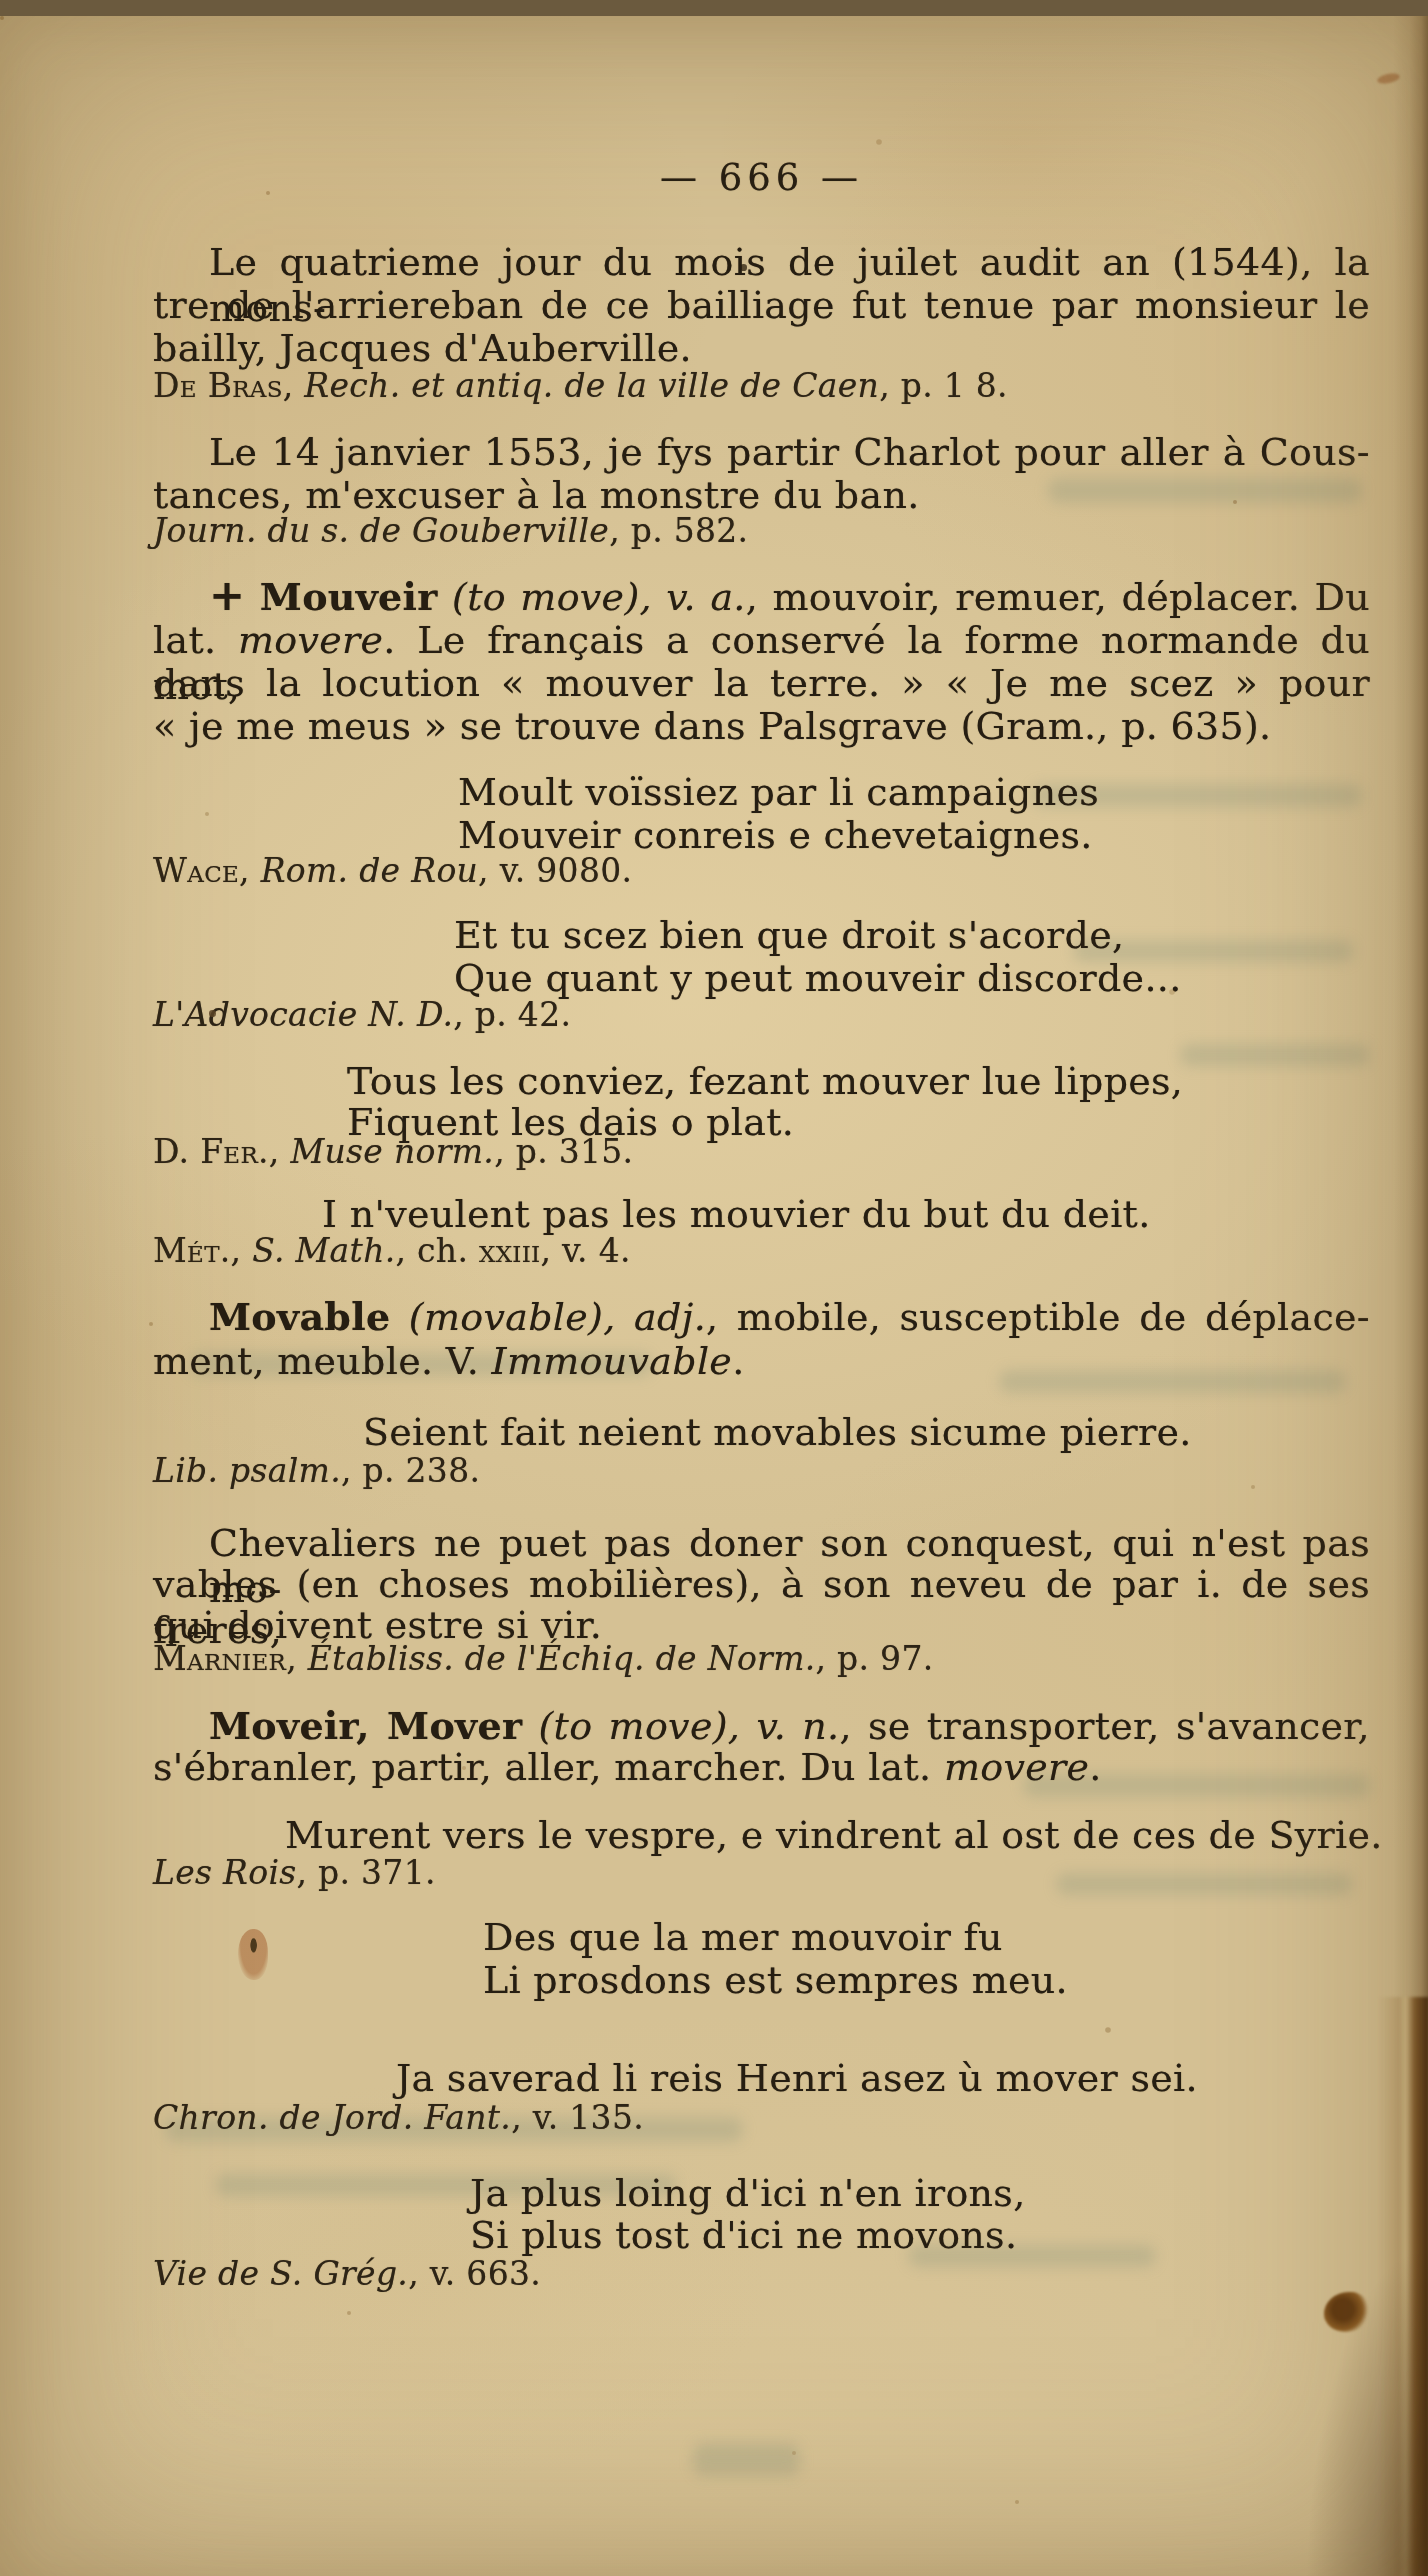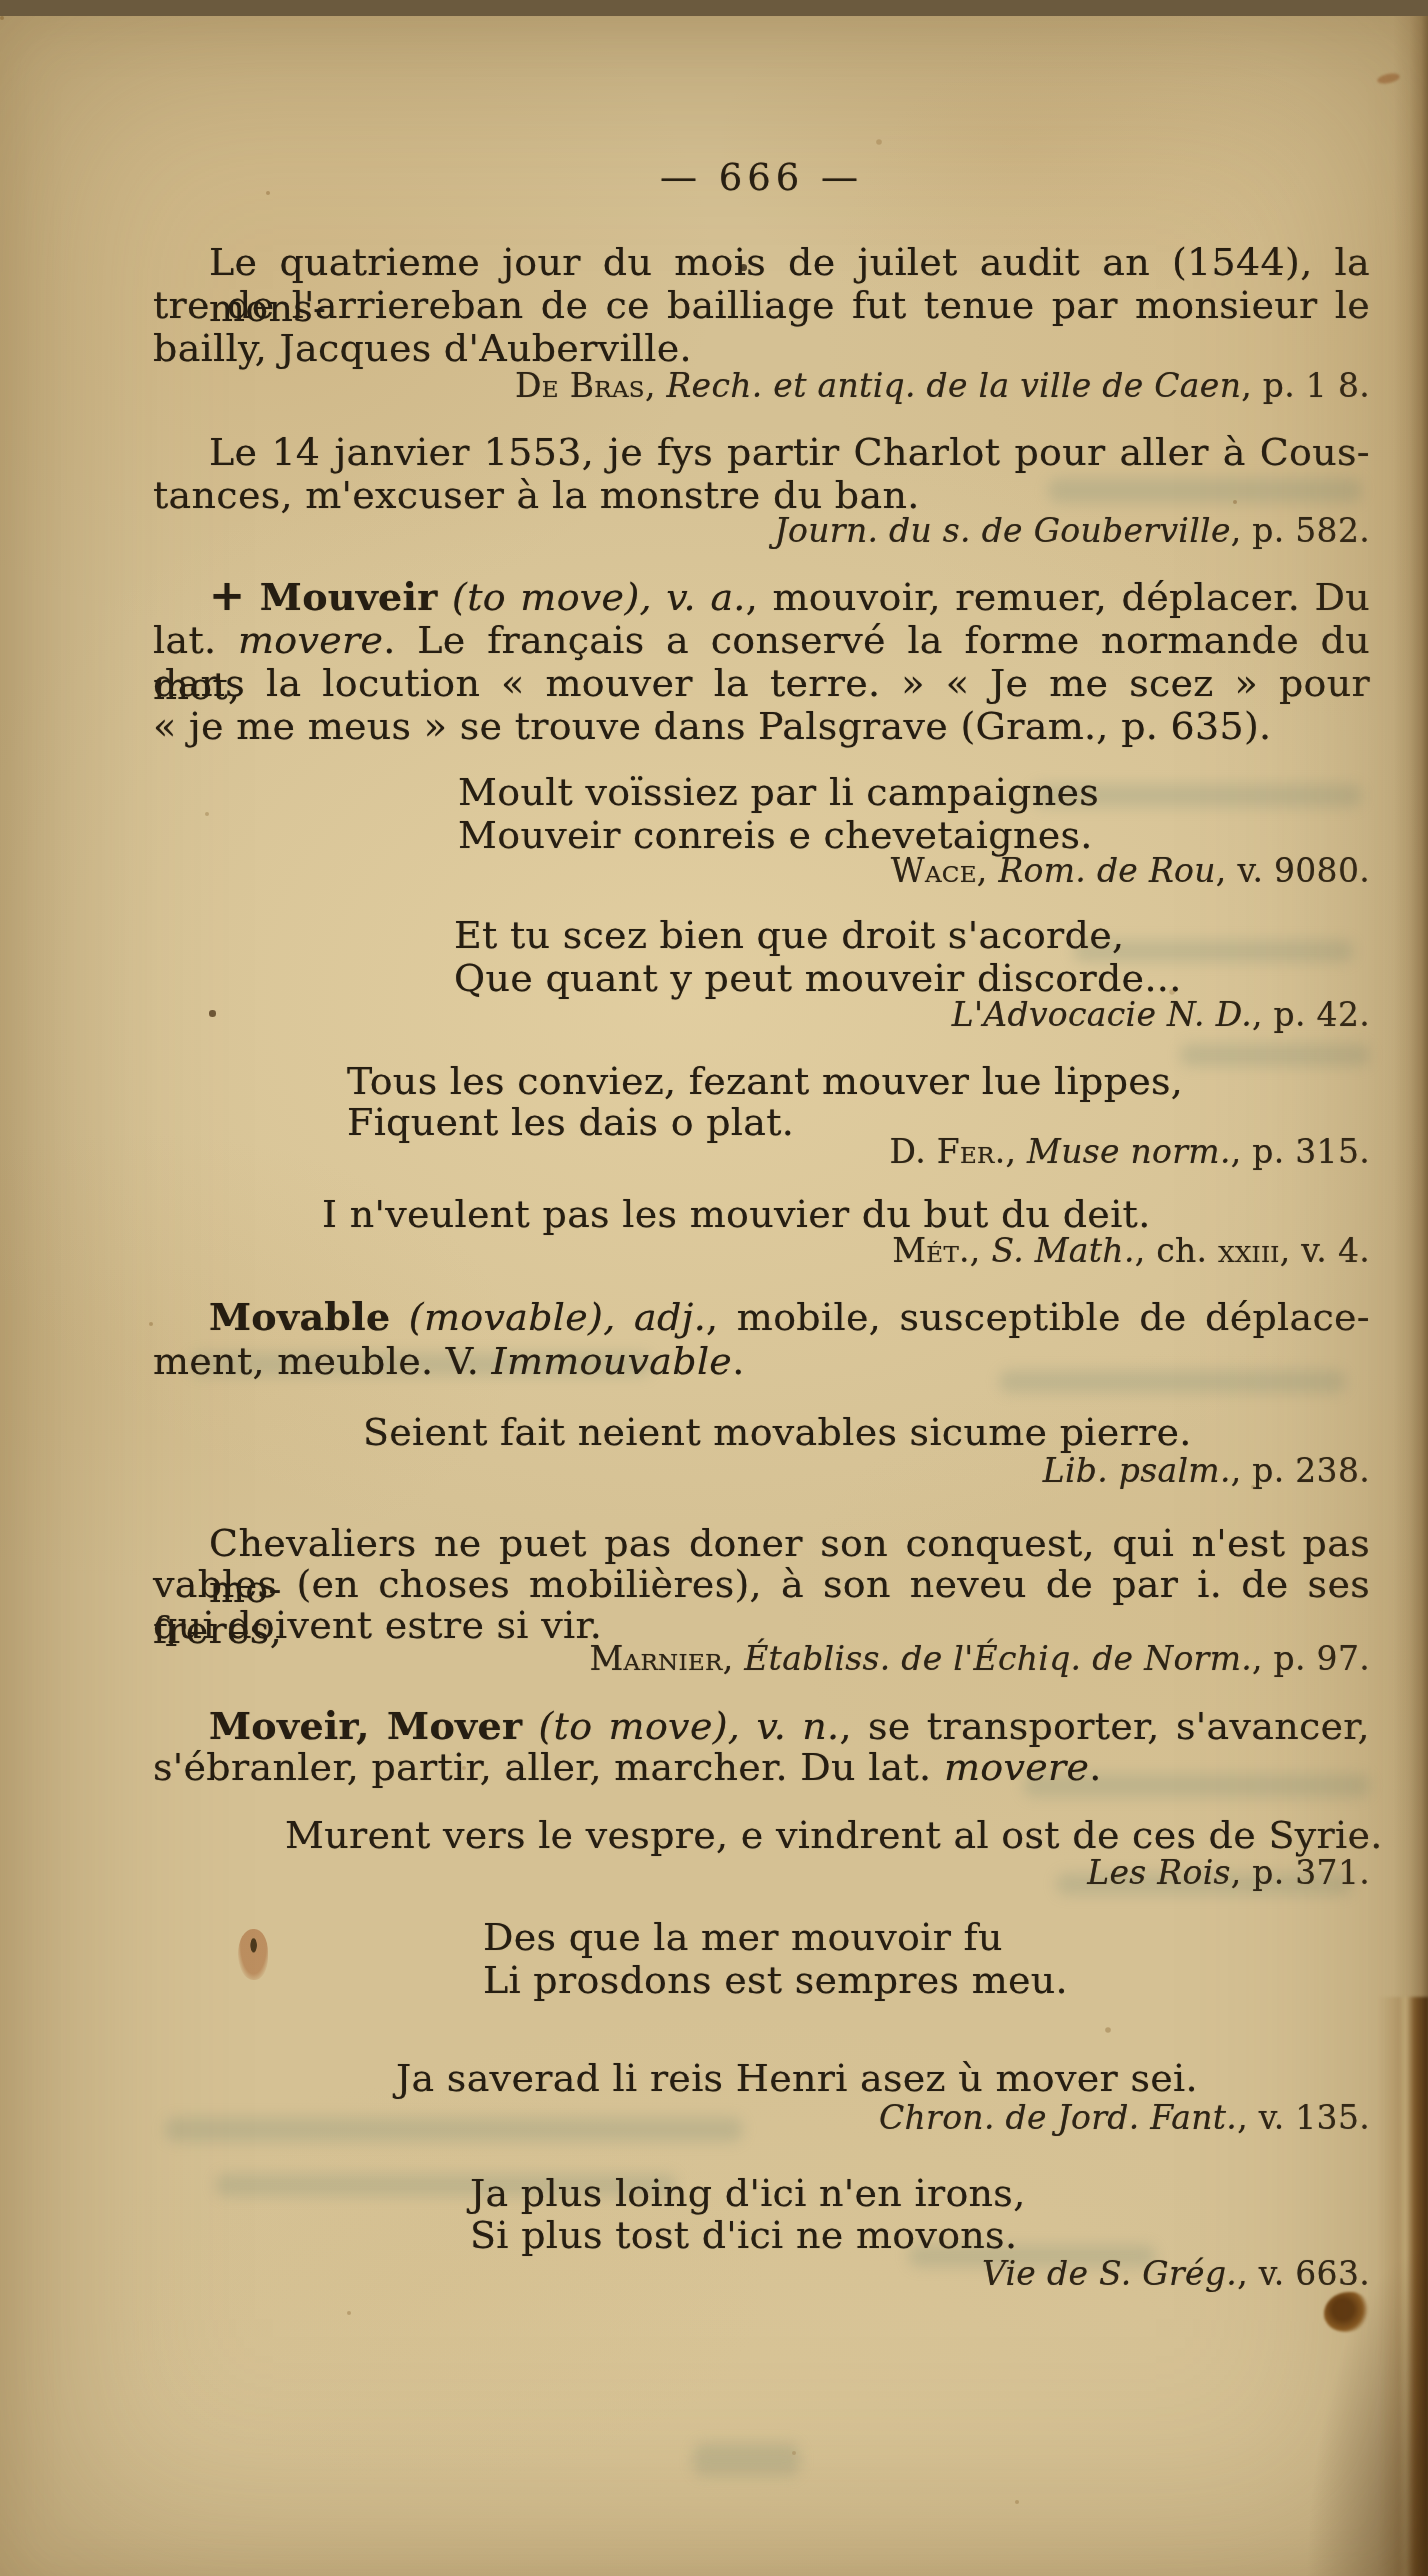--- a/index.html
+++ b/index.html
@@ -23,21 +23,21 @@
     radial-gradient(ellipse 429px 248px at 71% 5%, rgba(168,120,58,.12), transparent 70%),
     radial-gradient(ellipse 578px 347px at 10% 52%, rgba(190,158,100,.14), transparent 65%),
     radial-gradient(ellipse 660px 413px at 85% 62%, rgba(198,168,108,.13), transparent 65%),
     radial-gradient(ellipse 528px 314px at 30% 88%, rgba(204,178,122,.12), transparent 65%);}
   .line{position:absolute;white-space:nowrap;font-size:38px;line-height:46px;
     letter-spacing:0.3px;text-shadow:0 0 0.8px rgba(44,32,14,.55);}
   .block{left:153px;width:1217px;box-sizing:border-box;}
   .j{white-space:normal;text-align:justify;}
   .j::after{content:"";display:inline-block;width:100%;height:0;}
   .ind{padding-left:56px;}
-  .cit{left:153px;width:1217px;text-align:right;font-size:33px;line-height:40px;color:#2d2416;}
+  .cit{left:153px;width:1217px;font-size:33px;line-height:40px;color:#2d2416;}
   .sc{font-variant:small-caps;}
   .it{font-style:italic;}
   .b{font-weight:bold;}
   .plus{font-weight:bold;font-size:43px;}
   .header{left:153px;width:1217px;text-align:center;font-size:37px;letter-spacing:5px;}
   
   .ghost{position:absolute;background:rgba(138,150,122,.30);border-radius:11.6px;
     filter:blur(6.6px);pointer-events:none;}
   .edge-band{position:absolute;top:0;right:0;width:36px;height:2576px;pointer-events:none;
     background:linear-gradient(to right, rgba(92,58,18,0) 0%, rgba(92,58,18,.10) 45%, rgba(80,48,14,.30) 78%, rgba(56,32,8,.55) 100%);}

